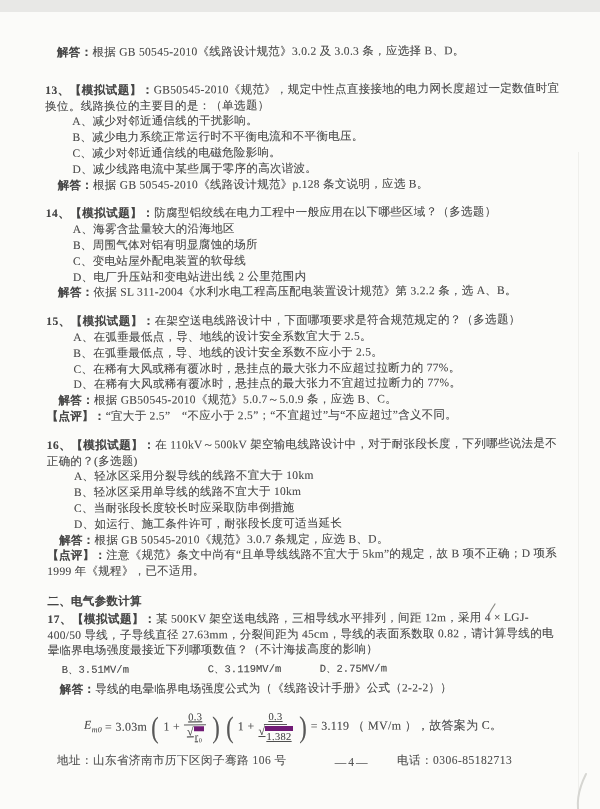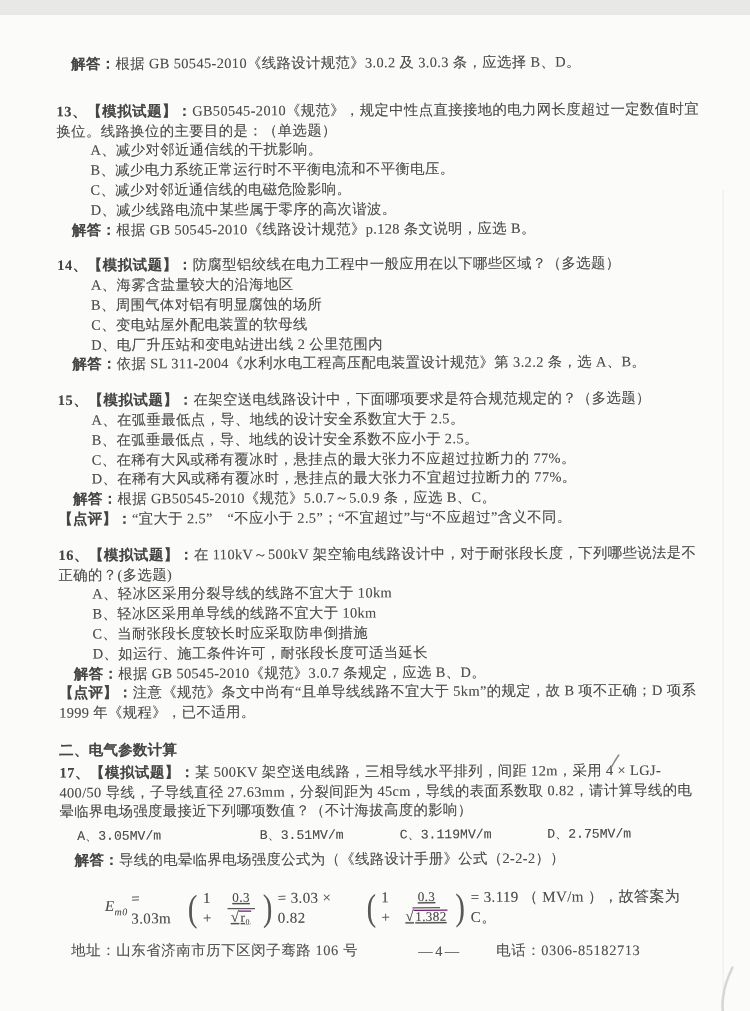--- a/index.html
+++ b/index.html
@@ -25,21 +25,21 @@
   .q17-opts{display:grid;grid-template-columns:146px 112px 118px auto;padding-left:14px;margin-top:4px;
     font-family:"Liberation Mono","DejaVu Sans Mono",monospace;font-size:10.5px;letter-spacing:0;}
   .formula{display:flex;align-items:center;gap:3px;margin:8px 0 0 36px;font-size:12px;height:44px;}
   .formula .f-var i{font-family:"Liberation Serif",serif;}
   .formula sub{font-size:8px;font-style:italic;}
   .paren{font-size:30px;font-weight:200;line-height:0;transform:scaleX(0.75);color:#585858;}
   .frac{display:inline-flex;flex-direction:column;align-items:center;font-size:10.5px;line-height:12px;vertical-align:middle;margin:0 2px;text-decoration:underline;}
   .frac .num{padding:0 4px 1px 4px;border-bottom:1px solid #5a5a5a;}
   .frac .den{display:flex;align-items:flex-start;padding-top:1px;}
   .frac .rad{font-size:12px;line-height:10px;}
-  .frac .radicand{border-top:1px solid #701a75;padding:0 1px;}
+  .frac .radicand{border-top:5px solid #701a75;padding:0 1px;}
   .f-inner{display:inline-flex;align-items:center;gap:2px;}
   .footer{
     position:absolute;left:57px;top:740px;width:500px;display:flex;align-items:flex-end;
     font-size:11.5px;letter-spacing:0.5px;color:#535353;text-shadow:0 0 0.5px rgba(90,90,90,0.4);
   }
   .footer .addr{width:250px;}
   .footer .pageno{width:90px;text-align:center;padding-top:4px;letter-spacing:2px;}
   .footer .phone{flex:1;}
   .scan-edge{position:absolute;left:578px;top:140px;width:1px;height:669px;background:#efefec;}
   .pen-mark-1{position:absolute;left:487px;top:591px;width:10px;height:12px;pointer-events:none;}
@@ -89,21 +89,20 @@
       <div class="line opt">D、如运行、施工条件许可，耐张段长度可适当延长</div>
       <div class="line ans-line"><span class="b">解答：</span><span>根据 GB 50545-2010《规范》3.0.7 条规定，应选 B、D。</span></div>
       <div class="line"><span class="b">【点评】：</span><span>注意《规范》条文中尚有“且单导线线路不宜大于 5km”的规定，故 B 项不正确；D 项系 1999 年《规程》，已不适用。</span></div>
     </div>
 
     <div class="section-title">二、电气参数计算</div>
 
     <div class="q-block" style="margin-top:2px;">
       <div class="line q-head"><span class="b">17、【模拟试题】：</span><span>某 500KV 架空送电线路，三相导线水平排列，间距 12m，采用 4 × LGJ-400/50 导线，子导线直径 27.63mm，分裂间距为 45cm，导线的表面系数取 0.82，请计算导线的电晕临界电场强度最接近下列哪项数值？（不计海拔高度的影响）</span></div>
       <div class="q17-opts">
-        <span>A、3.05MV/m</span>
         <span>B、3.51MV/m</span>
         <span>C、3.119MV/m</span>
         <span>D、2.75MV/m</span>
       </div>
       <div class="line ans-line" style="margin-top:3px;"><span class="b">解答：</span><span>导线的电晕临界电场强度公式为（《线路设计手册》公式（2-2-2））</span></div>
 
       <div class="formula">
         <span class="f-var"><i>E</i><sub>m0</sub></span>
         <span>= 3.03m</span>
         <span class="paren">(</span>
@@ -111,21 +110,20 @@
           <span>1 +</span>
           <span class="frac">
             <span class="num">0.3</span>
             <span class="den">
                 <span class="rad">√</span>
                 <span class="radicand">r₀</span>
               </span>
           </span>
         </span>
         <span class="paren">)</span>
-        <span>= 3.03 × 0.82</span>
         <span class="paren">(</span>
         <span class="f-inner">
           <span>1 +</span>
           <span class="frac">
             <span class="num">0.3</span>
             <span class="den">
                 <span class="rad">√</span>
                 <span class="radicand">1.382</span>
               </span>
           </span>

